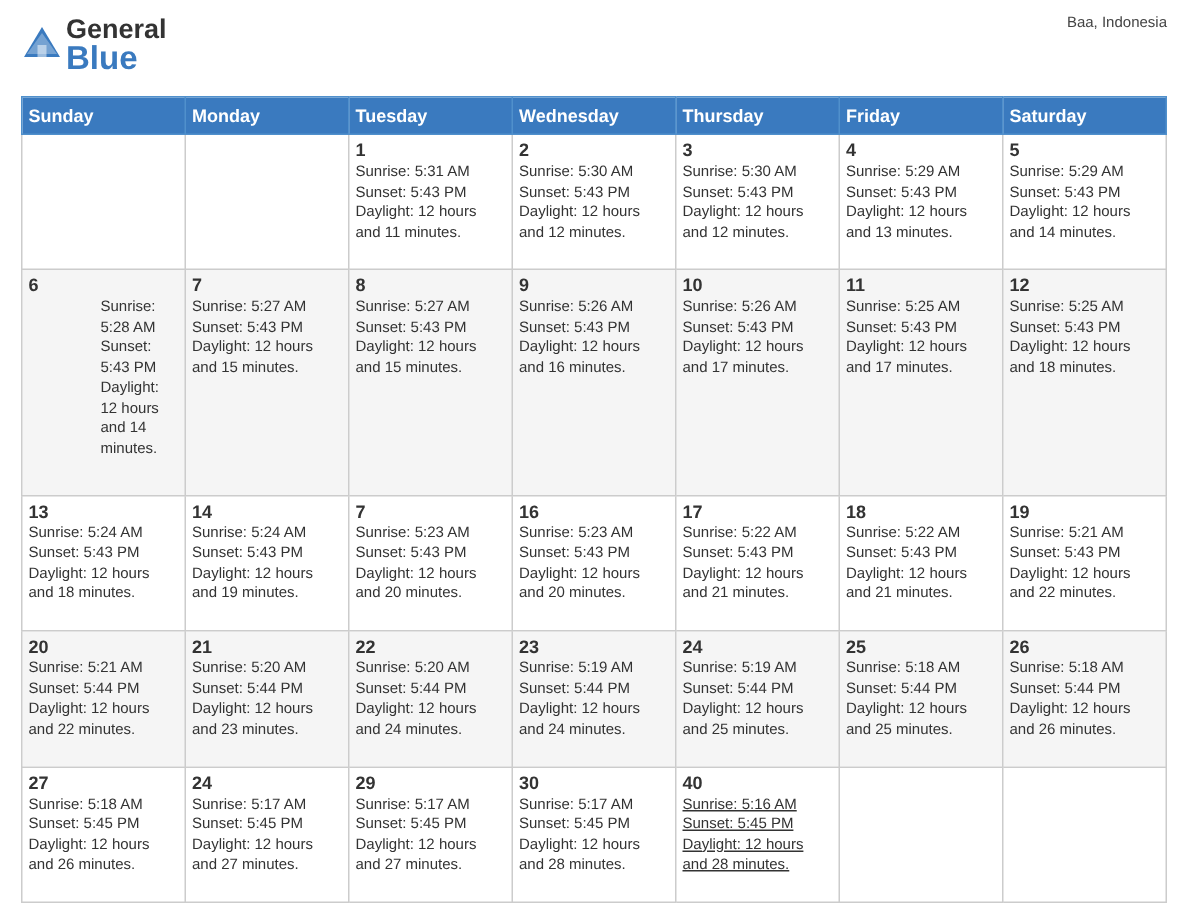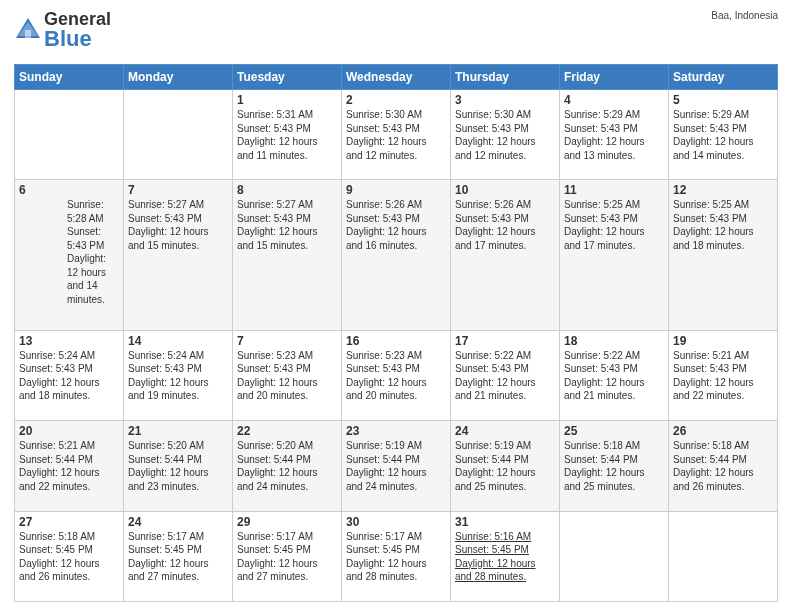--- a/index.html
+++ b/index.html
@@ -355,21 +355,21 @@
 and 27 minutes.</div>
           </td>
           <td>
             <span class="day-num">30</span>
             <div class="day-info" style="white-space: pre-line;">Sunrise: 5:17 AM
 Sunset: 5:45 PM
 Daylight: 12 hours
 and 28 minutes.</div>
           </td>
           <td>
-            <span class="day-num">31</span>
+            <span class="day-num">40</span>
             <div class="day-info" style="white-space: pre-line; text-decoration: underline;">Sunrise: 5:16 AM
 Sunset: 5:45 PM
 Daylight: 12 hours
 and 28 minutes.</div>
           </td>
           <td class="empty-cell"></td>
           <td class="empty-cell"></td>
         </tr>
       </tbody>
   </table>

